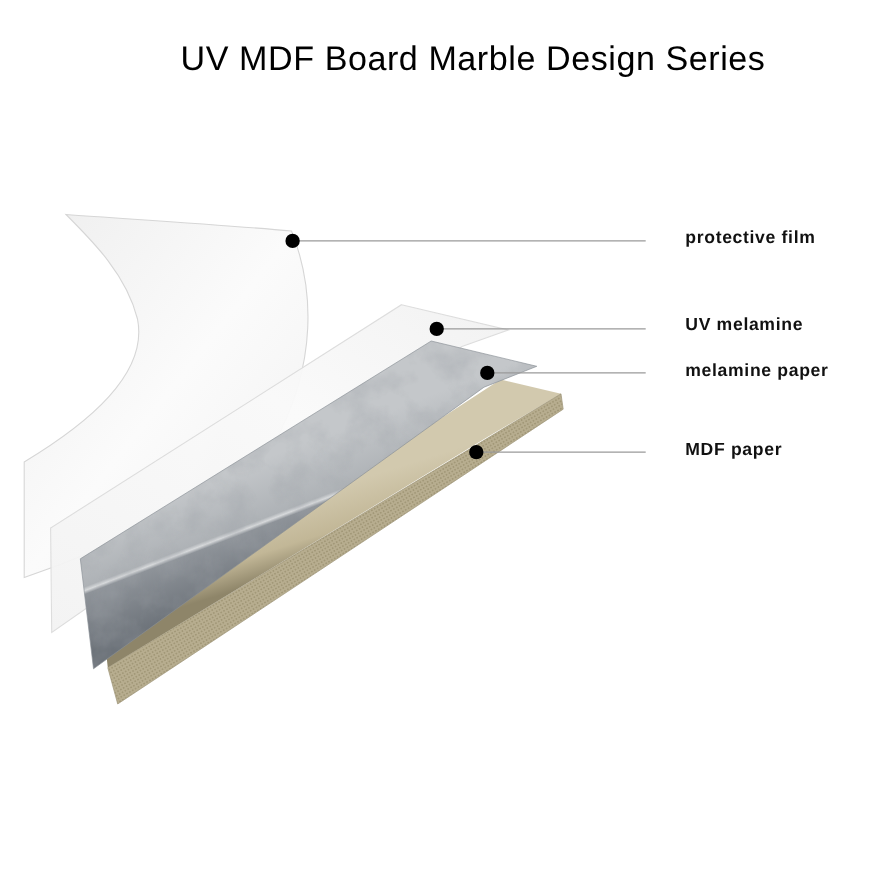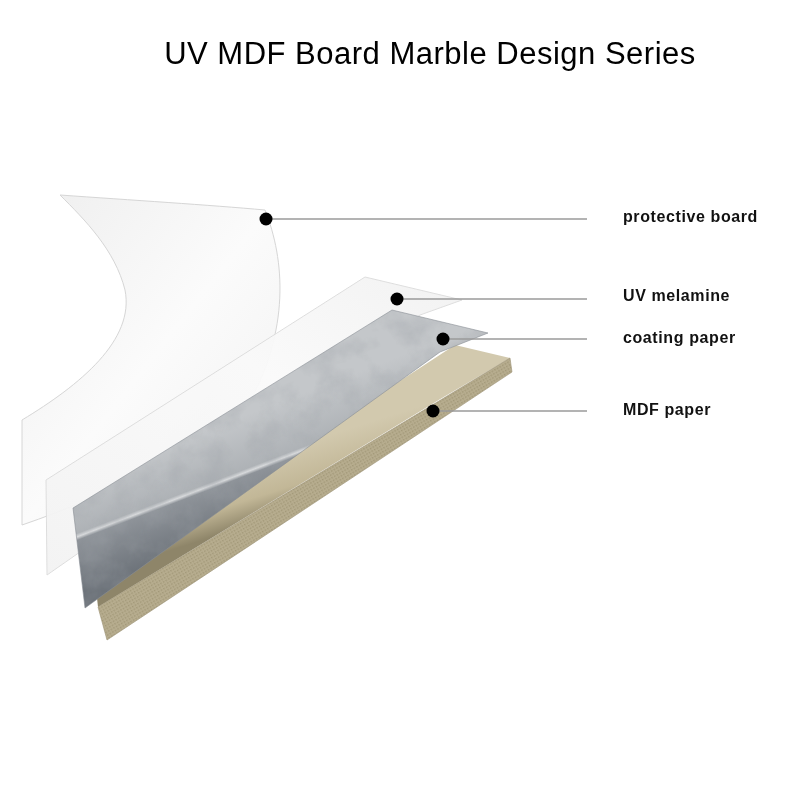--- a/index.html
+++ b/index.html
@@ -86,16 +86,16 @@
   </g>
 
   <g fill="#000">
     <circle cx="266" cy="219" r="6.5"></circle>
     <circle cx="397" cy="299" r="6.5"></circle>
     <circle cx="443" cy="339" r="6.5"></circle>
     <circle cx="433" cy="411" r="6.5"></circle>
   </g>
 </svg>
 
-<div class="label" style="left:623px; top:208px;">protective board</div>
+<div class="label" style="left:623px; top:208px;">protective film</div>
 <div class="label" style="left:623px; top:287px;">UV melamine</div>
-<div class="label" style="left:623px; top:329px;">coating paper</div>
+<div class="label" style="left:623px; top:329px;">melamine paper</div>
 <div class="label" style="left:623px; top:401px;">MDF paper</div>
 
 </body></html>

